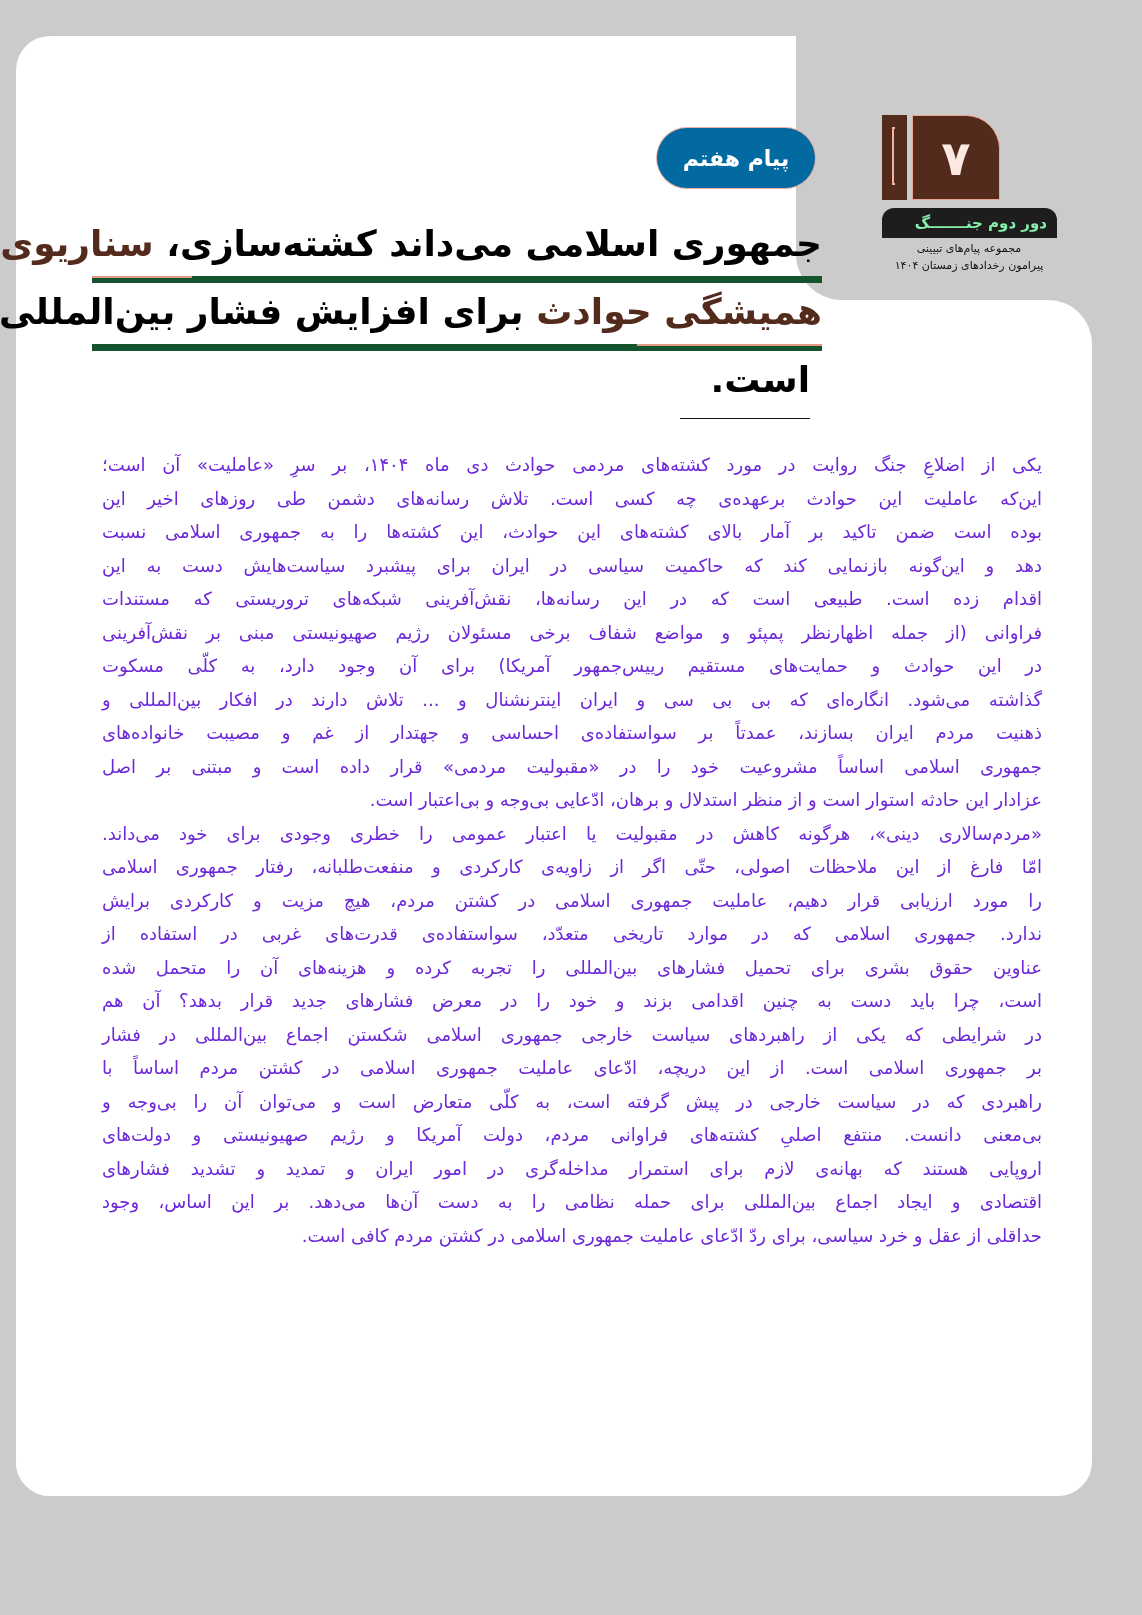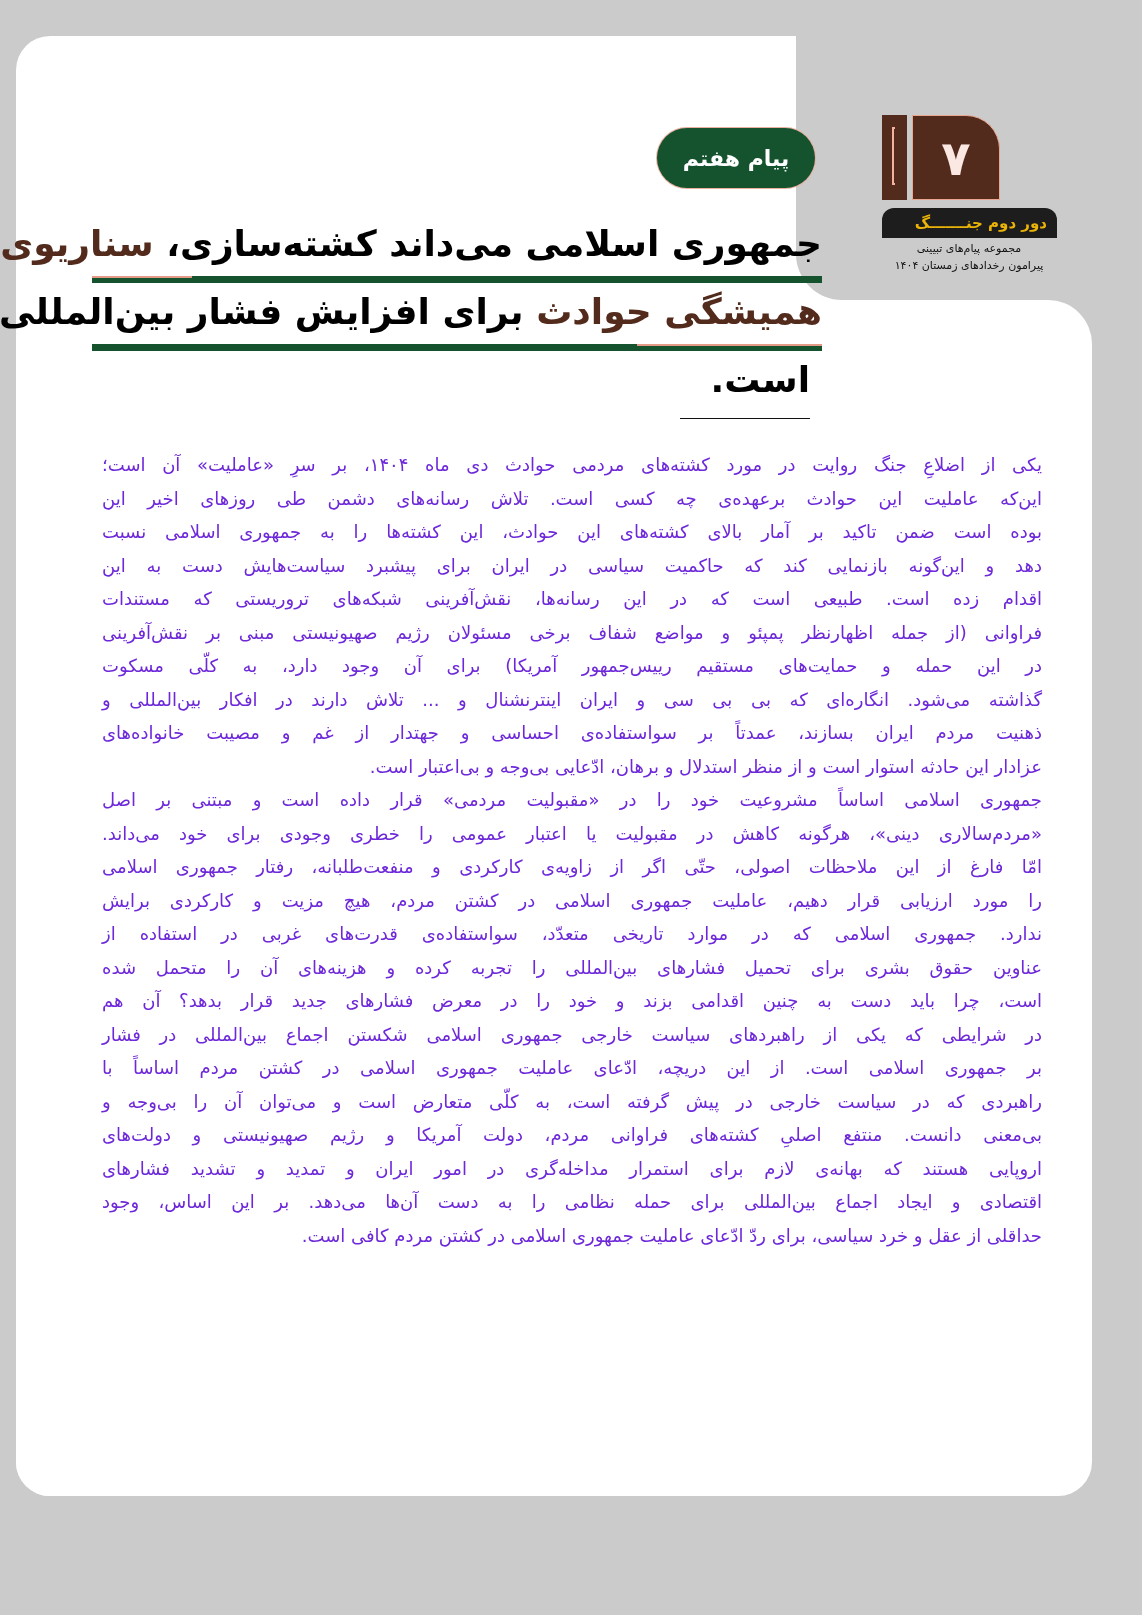--- a/index.html
+++ b/index.html
@@ -42,37 +42,37 @@
       position: absolute; left: 30px; top: 0; width: 88px; height: 85px;
       background: #532b1c;
       border-top-right-radius: 34px;
       border: 1px solid #e9a690;
       color: #fbe8e2;
       display: flex; align-items: center; justify-content: center;
       font-size: 48px; font-weight: bold;
     }
     .logo-banner {
       position: absolute; left: 882px; top: 208px; width: 175px; height: 30px;
-      background: #1d1d1d; color: #eab308;
+      background: #1d1d1d; color: #86efac;
       border-top-left-radius: 12px;
       border-top-right-radius: 12px;
       font-size: 15px; font-weight: bold;
       display: flex; align-items: center; justify-content: flex-start;
       padding-right: 10px; letter-spacing: 1px;
     }
     .logo-sub {
       position: absolute; left: 878px; top: 240px; width: 182px;
       font-size: 11px; line-height: 17px; color: #111;
       text-align: center;
     }
 
     
     .badge {
       position: absolute; left: 657px; top: 128px; width: 158px; height: 60px;
-      background: #14532d; color: #fff;
+      background: #0369a1; color: #fff;
       border-radius: 30px;
       font-size: 22px; font-weight: bold;
       display: flex; align-items: center; justify-content: center;
       box-shadow: 0 0 0 1px #e9b0a0;
     }
 
     
     .headline { position: absolute; left: 92px; top: 215px; width: 730px; }
     .hl-line {
       position: relative; height: 68px; width: 730px;
@@ -131,25 +131,25 @@
     <div class="hl-line l3">است.</div>
   </div>
 
   <div class="body-text">
     <span class="body-line">یکی از اضلاعِ جنگ روایت در مورد کشته‌های مردمی حوادث دی ماه ۱۴۰۴، بر سرِ «عاملیت» آن است؛</span>
     <span class="body-line">این‌که عاملیت این حوادث برعهده‌ی چه کسی است. تلاش رسانه‌های دشمن طی روزهای اخیر این</span>
     <span class="body-line">بوده است ضمن تاکید بر آمار بالای کشته‌های این حوادث، این کشته‌ها را به جمهوری اسلامی نسبت</span>
     <span class="body-line">دهد و این‌گونه بازنمایی کند که حاکمیت سیاسی در ایران برای پیشبرد سیاست‌هایش دست به این</span>
     <span class="body-line">اقدام زده است. طبیعی است که در این رسانه‌ها، نقش‌آفرینی شبکه‌های تروریستی که مستندات</span>
     <span class="body-line">فراوانی (از جمله اظهارنظر پمپئو و مواضع شفاف برخی مسئولان رژیم صهیونیستی مبنی بر نقش‌آفرینی</span>
-    <span class="body-line">در این حمله و حمایت‌های مستقیم رییس‌جمهور آمریکا) برای آن وجود دارد، به کلّی مسکوت</span>
+    <span class="body-line">در این حوادث و حمایت‌های مستقیم رییس‌جمهور آمریکا) برای آن وجود دارد، به کلّی مسکوت</span>
     <span class="body-line">گذاشته می‌شود. انگاره‌ای که بی بی سی و ایران اینترنشنال و ... تلاش دارند در افکار بین‌المللی و</span>
     <span class="body-line">ذهنیت مردم ایران بسازند، عمدتاً بر سواستفاده‌ی احساسی و جهتدار از غم و مصیبت خانواده‌های</span>
+    <span class="body-line">جمهوری اسلامی اساساً مشروعیت خود را در «مقبولیت مردمی» قرار داده است و مبتنی بر اصل</span>
     <span class="body-line last">عزادار این حادثه استوار است و از منظر استدلال و برهان، ادّعایی بی‌وجه و بی‌اعتبار است.</span>
-    <span class="body-line">جمهوری اسلامی اساساً مشروعیت خود را در «مقبولیت مردمی» قرار داده است و مبتنی بر اصل</span>
     <span class="body-line">«مردم‌سالاری دینی»، هرگونه کاهش در مقبولیت یا اعتبار عمومی را خطری وجودی برای خود می‌داند.</span>
     <span class="body-line">امّا فارغ از این ملاحظات اصولی، حتّی اگر از زاویه‌ی کارکردی و منفعت‌طلبانه، رفتار جمهوری اسلامی</span>
     <span class="body-line">را مورد ارزیابی قرار دهیم، عاملیت جمهوری اسلامی در کشتن مردم، هیچ مزیت و کارکردی برایش</span>
     <span class="body-line">ندارد. جمهوری اسلامی که در موارد تاریخی متعدّد، سواستفاده‌ی قدرت‌های غربی در استفاده از</span>
     <span class="body-line">عناوین حقوق بشری برای تحمیل فشارهای بین‌المللی را تجربه کرده و هزینه‌های آن را متحمل شده</span>
     <span class="body-line">است، چرا باید دست به چنین اقدامی بزند و خود را در معرض فشارهای جدید قرار بدهد؟ آن هم</span>
     <span class="body-line">در شرایطی که یکی از راهبردهای سیاست خارجی جمهوری اسلامی شکستن اجماع بین‌المللی در فشار</span>
     <span class="body-line">بر جمهوری اسلامی است. از این دریچه، ادّعای عاملیت جمهوری اسلامی در کشتن مردم اساساً با</span>
     <span class="body-line">راهبردی که در سیاست خارجی در پیش گرفته است، به کلّی متعارض است و می‌توان آن را بی‌وجه و</span>
     <span class="body-line">بی‌معنی دانست. منتفع اصلیِ کشته‌های فراوانی مردم، دولت آمریکا و رژیم صهیونیستی و دولت‌های</span>

